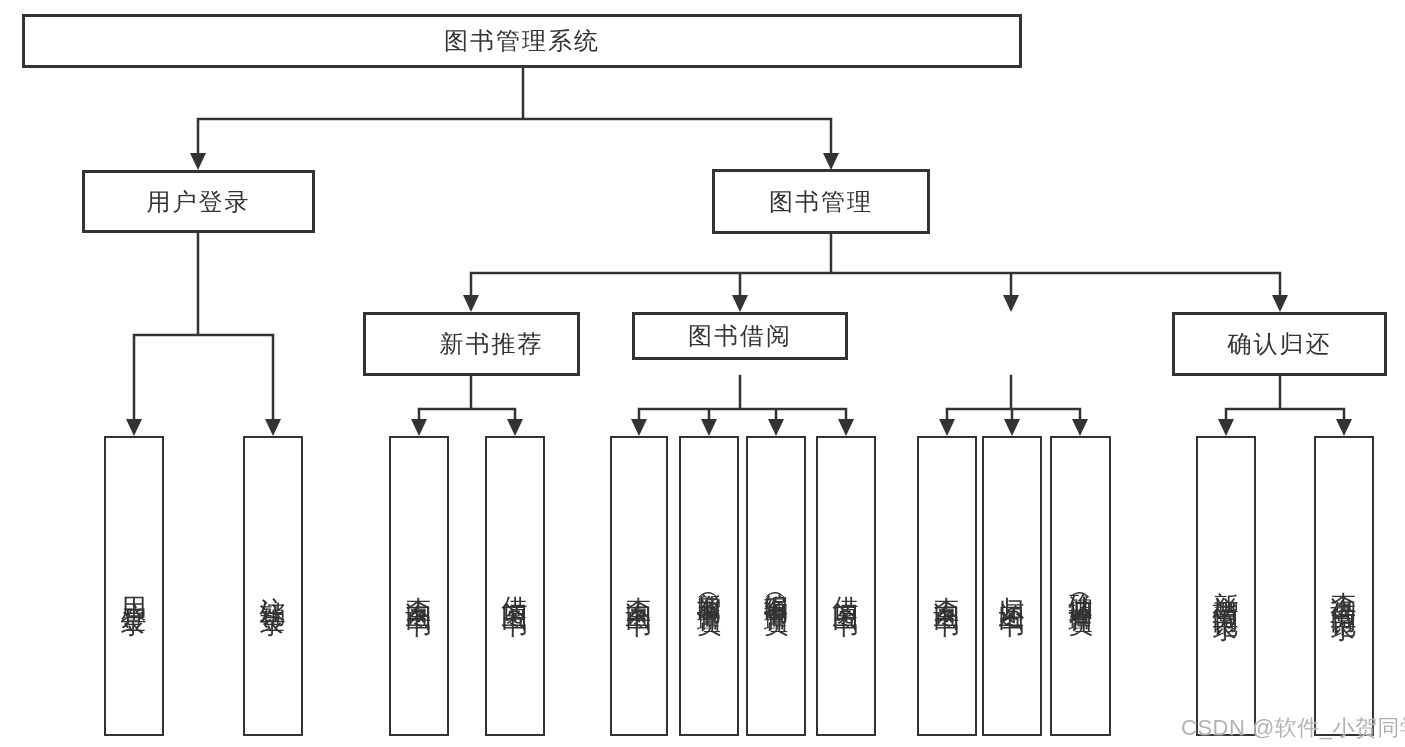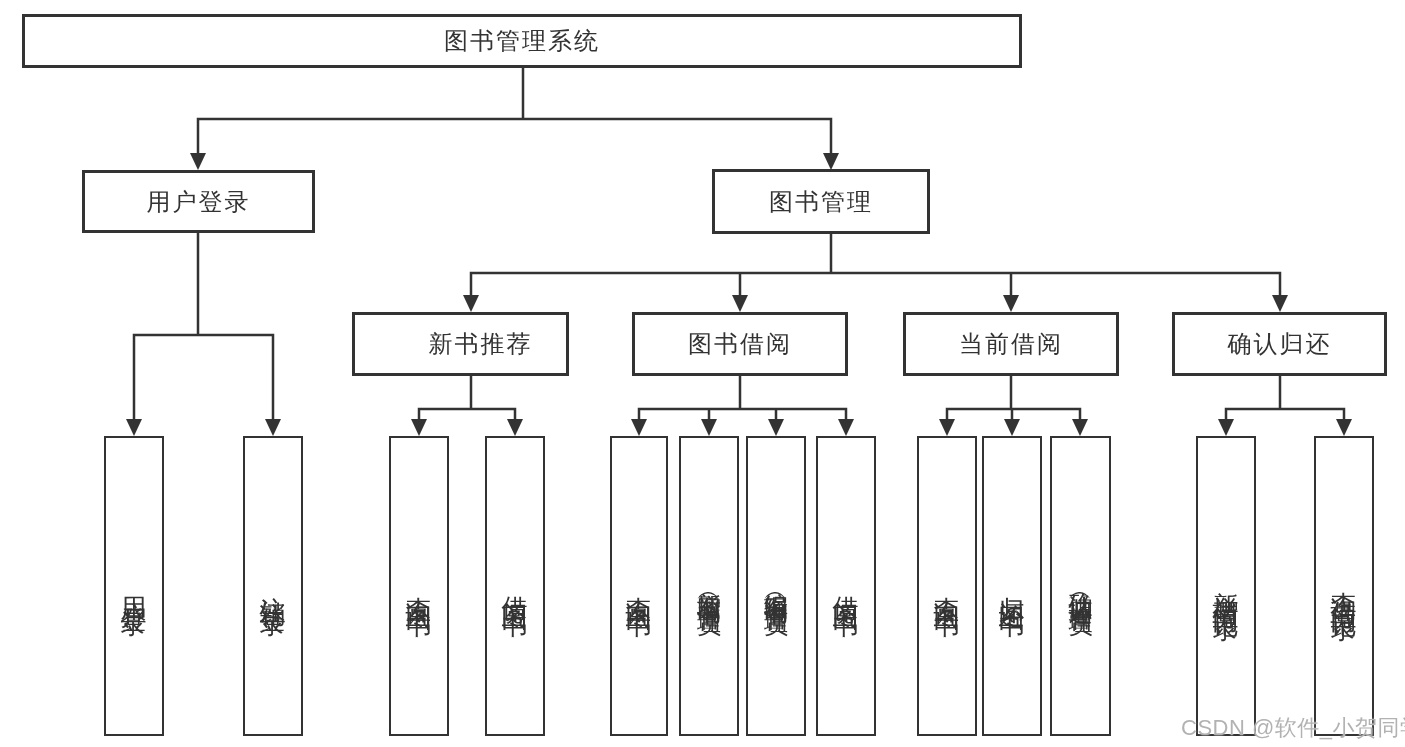--- a/index.html
+++ b/index.html
@@ -112,23 +112,22 @@
       <polygon points="1218,419 1234,419 1226,436"></polygon>
       <polygon points="1336,419 1352,419 1344,436"></polygon>
     </g>
   </svg>
 
   <div class="box" style="left:22px;top:14px;width:1000px;height:54px;">图书管理系统</div>
 
   <div class="box" style="left:82px;top:170px;width:233px;height:63px;">用户登录</div>
   <div class="box" style="left:712px;top:169px;width:218px;height:65px;">图书管理</div>
 
-  <div class="box" style="left:352px;top:312px;width:217px;height:64px;padding-left:40px;">新书推荐</div>
-  <div class="box" style="left:632px;top:312px;width:216px;height:64px;">图书借阅</div>
-  <div class="box" style="left:903px;top:312px;width:216px;height:64px;">当前借阅</div>
+  <div class="box" style="left:363px;top:312px;width:217px;height:64px;padding-left:40px;">新书推荐</div>
+  <div class="box" style="left:632px;top:312px;width:216px;height:48px;">图书借阅</div>
   <div class="box" style="left:1172px;top:312px;width:215px;height:64px;">确认归还</div>
 
   <div class="box v" style="left:104px;top:436px;width:60px;height:300px;">用户登录</div>
   <div class="box v" style="left:243px;top:436px;width:60px;height:300px;">注销登录</div>
 
   <div class="box v" style="left:389px;top:436px;width:60px;height:300px;">查询图书</div>
   <div class="box v" style="left:485px;top:436px;width:60px;height:300px;">借阅图书</div>
 
   <div class="box v" style="left:610px;top:436px;width:58px;height:300px;">查询图书</div>
   <div class="box v long" style="left:679px;top:436px;width:60px;height:300px;">新增图书（管理员）</div>

